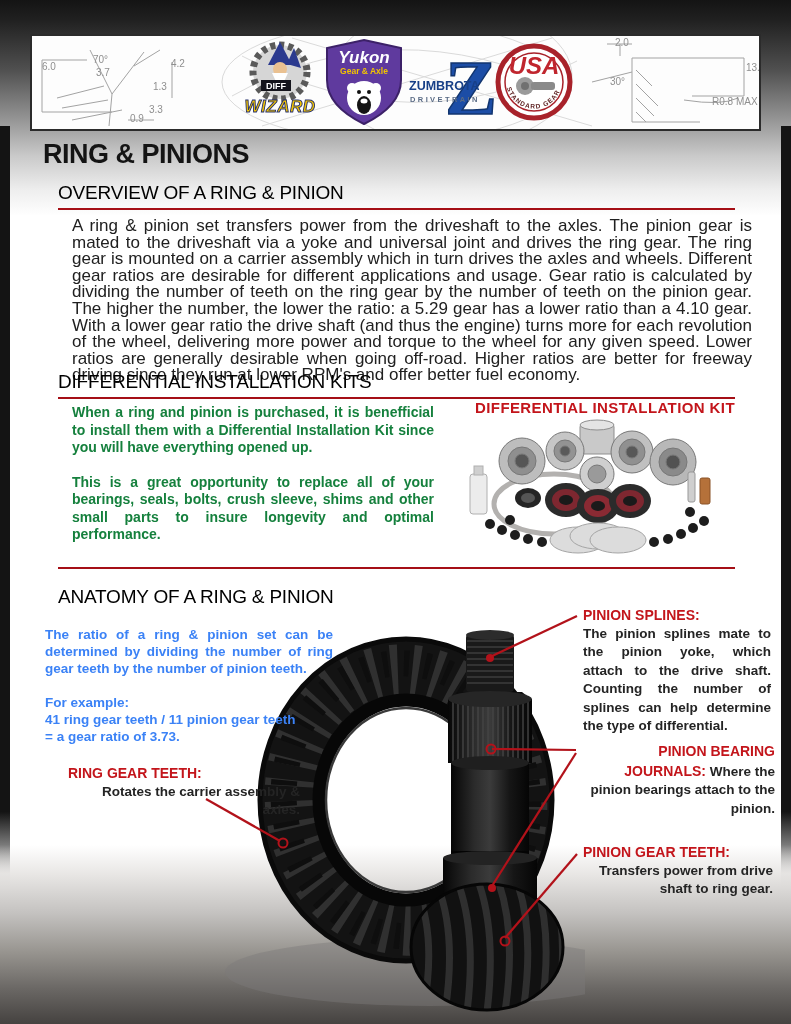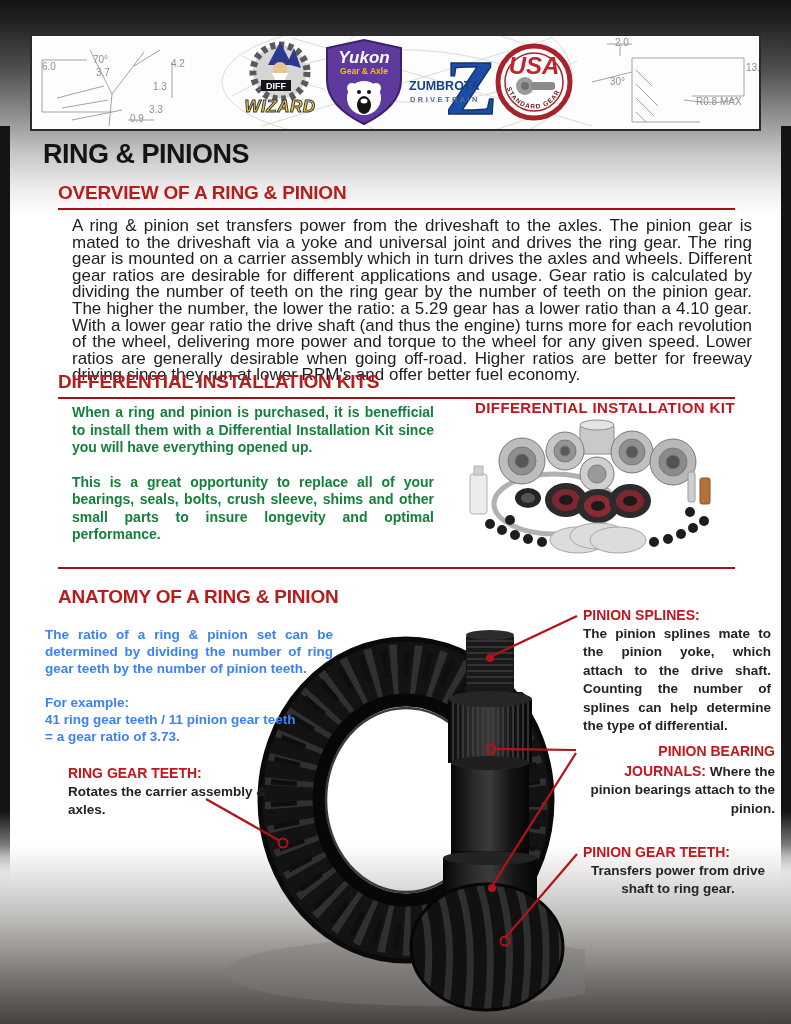--- a/index.html
+++ b/index.html
@@ -12,21 +12,21 @@
   .side-bar{position:absolute;top:126px;width:10px;height:762px;
     background:linear-gradient(180deg,#141414 0%,#141414 90%,rgba(20,20,20,0) 100%);}
   .side-bar.left{left:0;} .side-bar.right{right:0;}
   
   .banner{position:absolute;left:30px;top:34px;width:731px;height:97px;background:#fdfdfd;
     border:2px solid #2b2b2b;box-sizing:border-box;}
   .banner svg{position:absolute;left:0;top:0;}
   .dim{position:absolute;font-size:10px;color:#8f8f8f;white-space:nowrap;text-align:center;}
   
   .h1{position:absolute;left:43px;top:139px;font-size:27px;font-weight:700;letter-spacing:-0.5px;color:#141414;}
-  .h2{position:absolute;font-size:19px;font-weight:700;letter-spacing:-0.2px;color:#b91c1c;}
+  .h2{position:absolute;font-size:19px;font-weight:400;letter-spacing:-0.2px;color:#000000;}
   .rule{position:absolute;height:2px;background:#a50f16;}
   .body-text{position:absolute;font-size:17px;line-height:16.6px;text-align:justify;color:#202020;}
   .kits-text{position:absolute;left:72px;top:404px;width:362px;font-size:14px;line-height:17.5px;
     text-align:justify;font-weight:700;color:#15803d;}
   .kits-text p{margin:0 0 17px 0;}
   .kit-label{position:absolute;left:452px;top:399px;width:306px;text-align:center;
     font-size:15px;font-weight:700;letter-spacing:0.4px;color:#c3151b;}
   .anatomy-text{position:absolute;left:45px;top:626px;width:288px;font-size:13.5px;line-height:17px;
     font-weight:700;color:#3b82f6;}
   .anatomy-text .j{text-align:justify;margin:0 0 17px 0;}
@@ -78,21 +78,21 @@
     <span class="dim" style="left:10px;top:25px">6.0</span>
     <span class="dim" style="left:61px;top:18px">70°</span>
     <span class="dim" style="left:64px;top:31px">3.7</span>
     <span class="dim" style="left:139px;top:22px">4.2</span>
     <span class="dim" style="left:121px;top:45px">1.3</span>
     <span class="dim" style="left:117px;top:68px">3.3</span>
     <span class="dim" style="left:98px;top:77px">0.9</span>
     <span class="dim" style="left:583px;top:1px">2.0</span>
     <span class="dim" style="left:578px;top:40px">30°</span>
     <span class="dim" style="left:714px;top:26px">13.</span>
-    <span class="dim" style="left:664px;top:60px">R0.8 MAX</span>
+    <span class="dim" style="left:680px;top:60px">R0.8 MAX</span>
 
     <svg style="left:205px;top:2px" width="336" height="89" viewBox="0 0 336 89">
 
       <g>
         <circle cx="43" cy="34" r="27" fill="#d6d6d6" stroke="#5a5a5a" stroke-width="7" stroke-dasharray="5 4"></circle>
         <polygon points="43,4 31,27 55,27" fill="#2b3a8f"></polygon>
         <polygon points="57,10 64,30 50,26" fill="#2b3a8f"></polygon>
         <circle cx="43" cy="31" r="7" fill="#eac191"></circle>
         <polygon points="35,35 51,35 43,52" fill="#ffffff"></polygon>
         <rect x="24" y="42" width="30" height="11" fill="#14141c"></rect>
@@ -297,33 +297,33 @@
     </g>
     <circle cx="490" cy="658" r="4" fill="#b2121a"></circle>
     <circle cx="491" cy="749" r="4.5" fill="none" stroke="#b2121a" stroke-width="2"></circle>
     <circle cx="492" cy="888" r="4" fill="#b2121a"></circle>
     <circle cx="505" cy="941" r="4.5" fill="none" stroke="#b2121a" stroke-width="2"></circle>
     <circle cx="283" cy="843" r="4.5" fill="none" stroke="#b2121a" stroke-width="2"></circle>
   </svg>
 
   <div class="callout z4" style="left:68px;top:764px;width:232px">
     <div class="co-label" style="font-size:14px">RING GEAR TEETH:</div>
-    <p class="co-body" style="text-align:left">Rotates the carrier assembly &amp; axles.</p>
+    <p class="co-body" style="text-align:right">Rotates the carrier assembly &amp; axles.</p>
   </div>
 
   <div class="callout z4" style="left:583px;top:606px;width:188px">
     <div class="co-label" style="font-size:14px">PINION SPLINES:</div>
     <p class="co-body">The pinion splines mate to the pinion yoke, which attach to the drive shaft. Counting the number of splines can help determine the type of differential.</p>
   </div>
 
   <div class="callout z4" style="left:583px;top:742px;width:192px">
     <p class="co-body" style="text-align:right">
       <span class="co-label" style="font-size:14px">PINION BEARING JOURNALS:</span>
       <span>Where the pinion bearings attach to the pinion.</span>
     </p>
   </div>
 
   <div class="callout z4" style="left:583px;top:843px;width:190px">
     <div class="co-label" style="font-size:14px">PINION GEAR TEETH:</div>
-    <p class="co-body" style="text-align:center">Transfers power from drive shaft to ring gear.</p>
+    <p class="co-body" style="text-align:right">Transfers power from drive shaft to ring gear.</p>
   </div>
 
 </div>
 
 </body></html>

